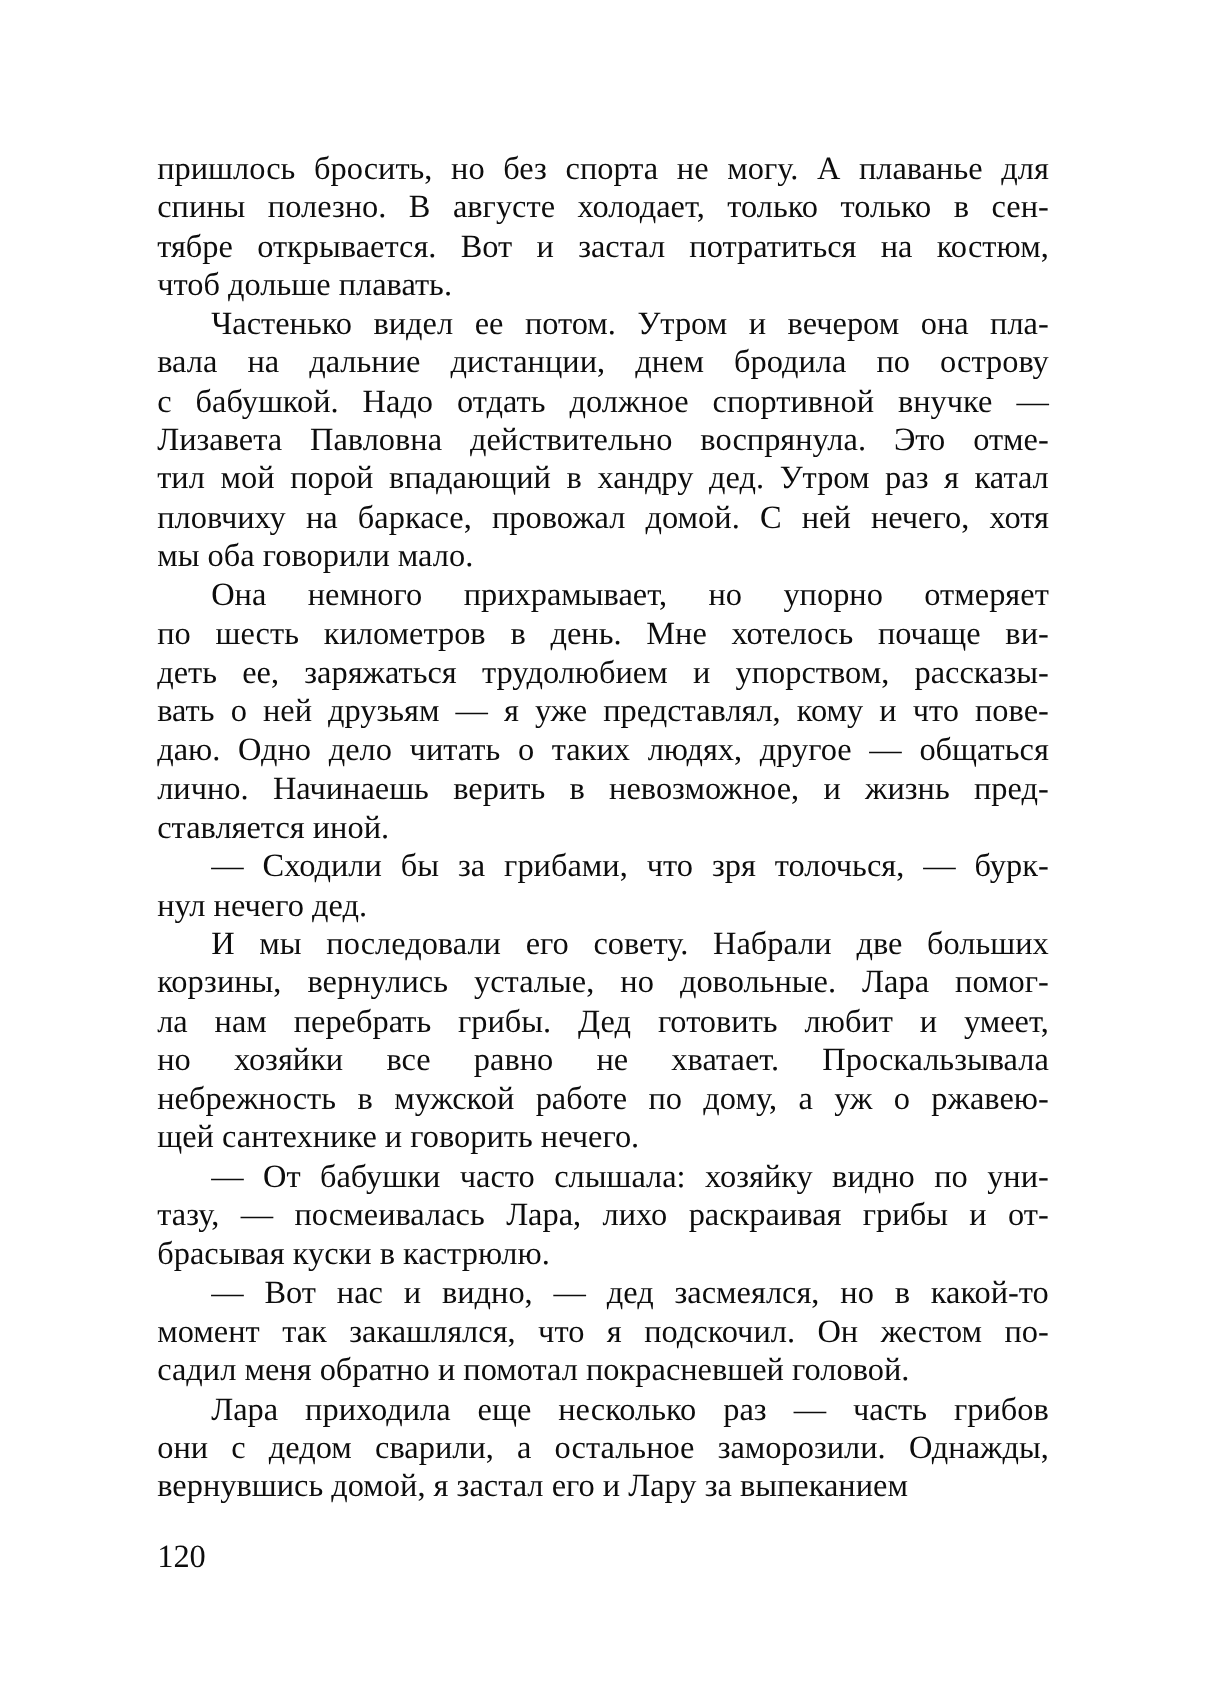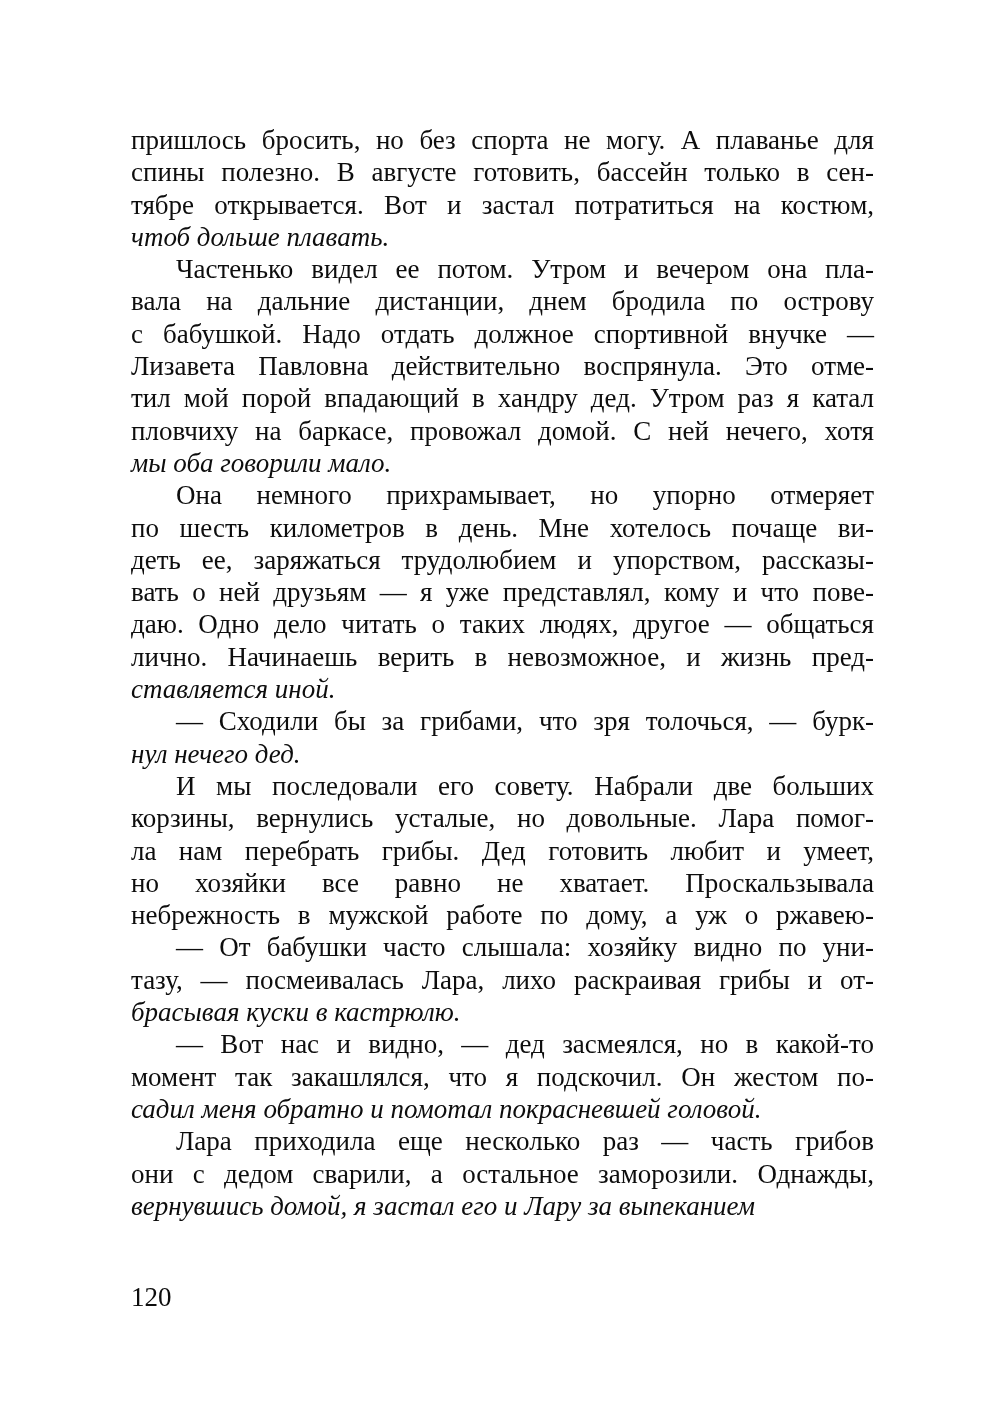--- a/index.html
+++ b/index.html
@@ -34,21 +34,20 @@
   }
   .line {
     text-align: justify;
     text-align-last: justify;
     white-space: normal;
     height: 32.3px;
     overflow: visible;
   }
   .line.last {
     text-align-last: left;
-    font-style: italic;
   }
   .line.indent {
     text-indent: 45px;
   }
   .page-number {
     position: absolute;
     left: 131px;
     width: 743px;
     top: 1281px;
     text-align: left;
@@ -56,21 +55,21 @@
     line-height: 32px;
   }
 </style>
 </head>
 <body>
 
 <div class="book-page">
   <div class="text-block" id="text-block">
       <div class="paragraph">
         <div class="line">пришлось бросить, но без спорта не могу. А плаванье для</div>
-        <div class="line">спины полезно. В августе готовить, бассейн только в сен-</div>
+        <div class="line">спины полезно. В августе холодает, только только в сен-</div>
         <div class="line">тябре открывается. Вот и застал потратиться на костюм,</div>
         <div class="line last">чтоб дольше плавать.</div>
       </div>
       <div class="paragraph">
         <div class="line indent">Частенько видел ее потом. Утром и вечером она пла-</div>
         <div class="line">вала на дальние дистанции, днем бродила по острову</div>
         <div class="line">с бабушкой. Надо отдать должное спортивной внучке —</div>
         <div class="line">Лизавета Павловна действительно воспрянула. Это отме-</div>
         <div class="line">тил мой порой впадающий в хандру дед. Утром раз я катал</div>
         <div class="line">пловчиху на баркасе, провожал домой. С ней нечего, хотя</div>
@@ -88,20 +87,21 @@
       <div class="paragraph">
         <div class="line indent">— Сходили бы за грибами, что зря толочься, — бурк-</div>
         <div class="line last">нул нечего дед.</div>
       </div>
       <div class="paragraph">
         <div class="line indent">И мы последовали его совету. Набрали две больших</div>
         <div class="line">корзины, вернулись усталые, но довольные. Лара помог-</div>
         <div class="line">ла нам перебрать грибы. Дед готовить любит и умеет,</div>
         <div class="line">но хозяйки все равно не хватает. Проскальзывала</div>
         <div class="line">небрежность в мужской работе по дому, а уж о ржавею-</div>
+        <div class="line last">щей сантехнике и говорить нечего.</div>
       </div>
       <div class="paragraph">
         <div class="line indent">— От бабушки часто слышала: хозяйку видно по уни-</div>
         <div class="line">тазу, — посмеивалась Лара, лихо раскраивая грибы и от-</div>
         <div class="line last">брасывая куски в кастрюлю.</div>
       </div>
       <div class="paragraph">
         <div class="line indent">— Вот нас и видно, — дед засмеялся, но в какой-то</div>
         <div class="line">момент так закашлялся, что я подскочил. Он жестом по-</div>
         <div class="line last">садил меня обратно и помотал покрасневшей головой.</div>

